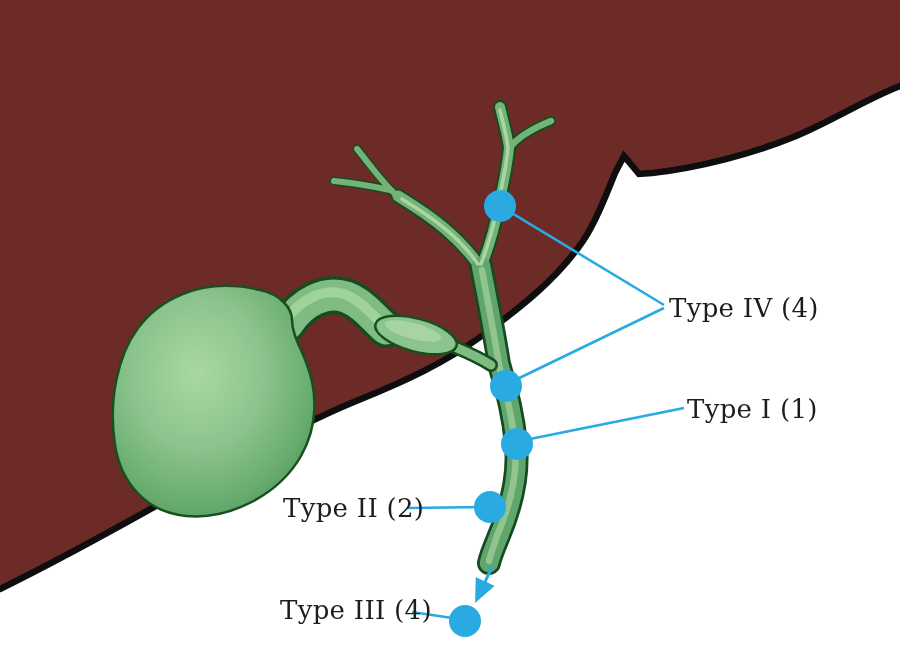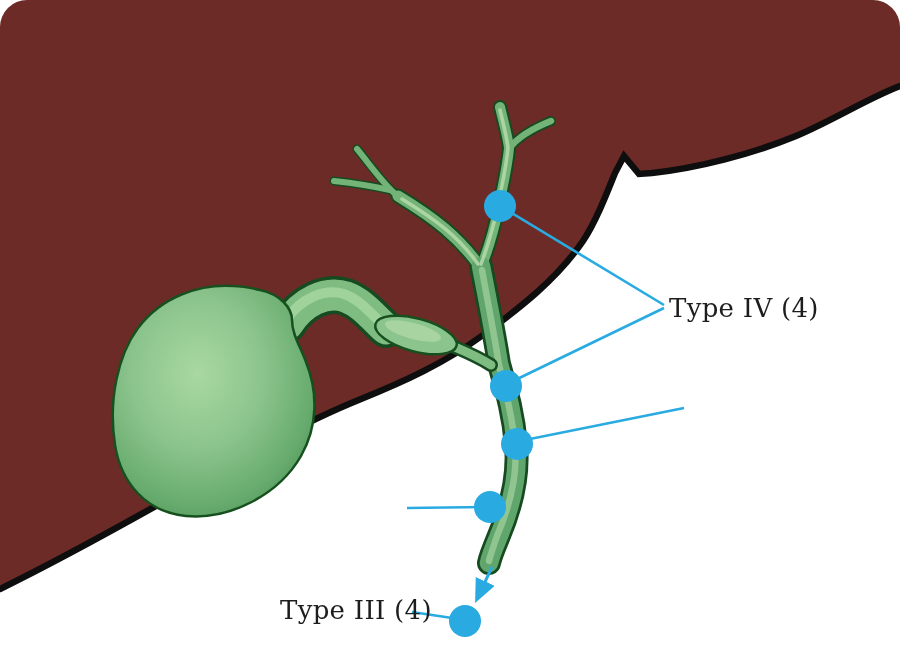--- a/index.html
+++ b/index.html
@@ -3,21 +3,20 @@
 <meta charset="utf-8">
 <style>
   html, body { margin: 0; padding: 0; background: #ffffff; }
   .stage {
     position: relative;
     width: 900px;
     height: 650px;
     overflow: hidden;
     background: #ffffff;
     font-family: "DejaVu Serif", "Liberation Serif", serif;
-    border-radius: 27px;
   }
   .stage svg { position: absolute; left: 0; top: 0; }
   .lbl {
     position: absolute;
     font-size: 26px;
     line-height: 30px;
     color: #1d1d1d;
     letter-spacing: 0.3px;
     white-space: nowrap;
     user-select: none;
@@ -124,14 +123,16 @@
     <g fill="#29abe2">
       <circle cx="500" cy="206" r="16"></circle>
       <circle cx="506" cy="386" r="16"></circle>
       <circle cx="517" cy="444" r="16"></circle>
       <circle cx="490" cy="507" r="16"></circle>
       <circle cx="465" cy="621" r="16"></circle>
     </g>
   </svg>
 
   <div class="lbl" id="lbl-type-iv">Type IV (4)</div>
+  <div class="lbl" id="lbl-type-i">Type I (1)</div>
+  <div class="lbl" id="lbl-type-ii">Type II (2)</div>
   <div class="lbl" id="lbl-type-iii">Type III (4)</div>
 </div>
 
 </body></html>

